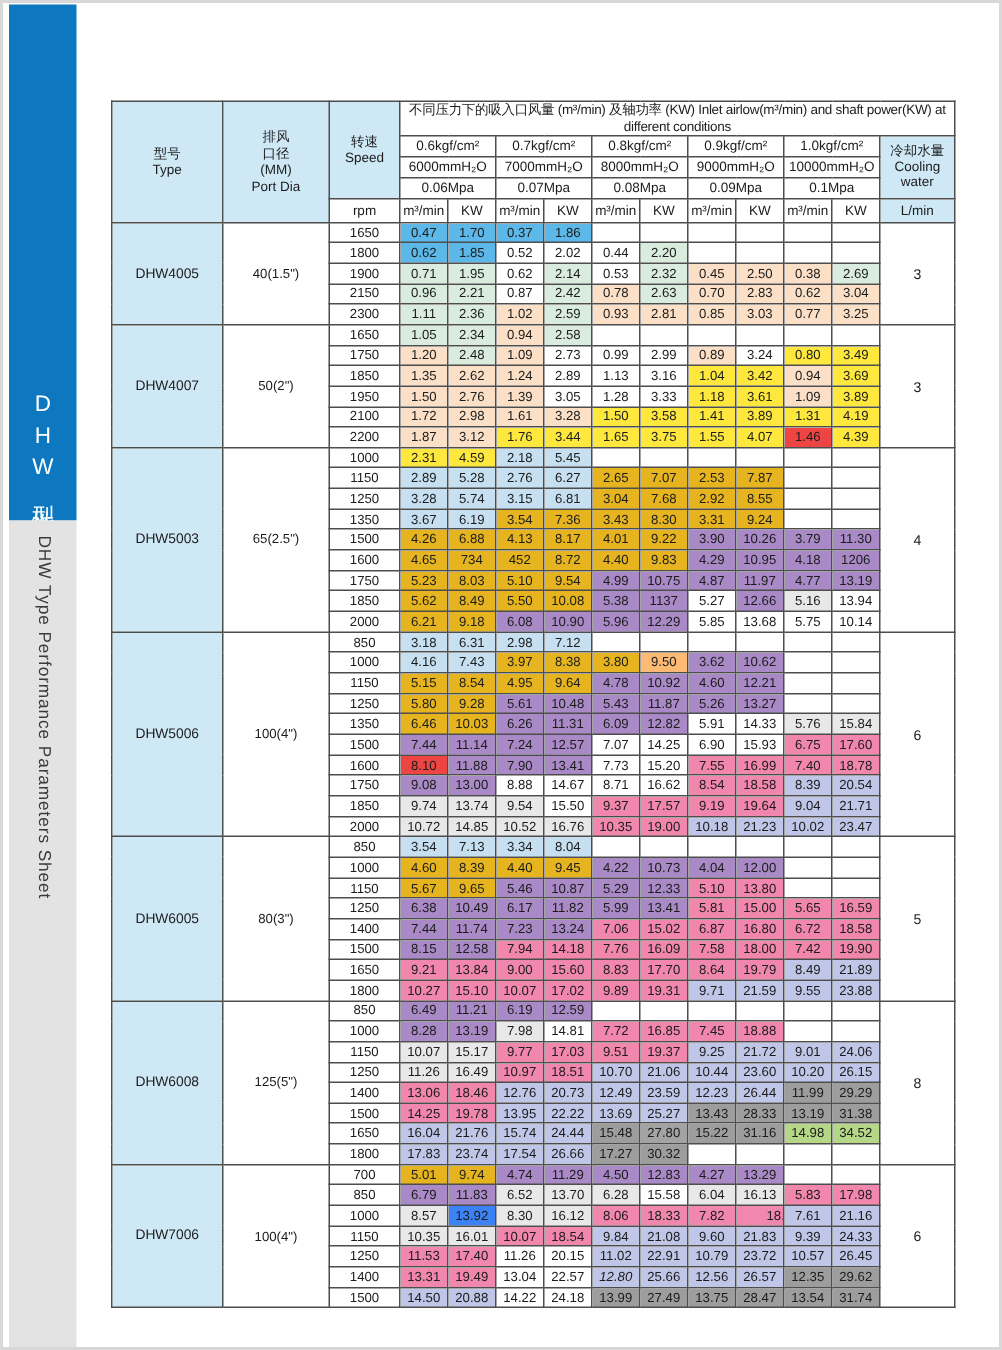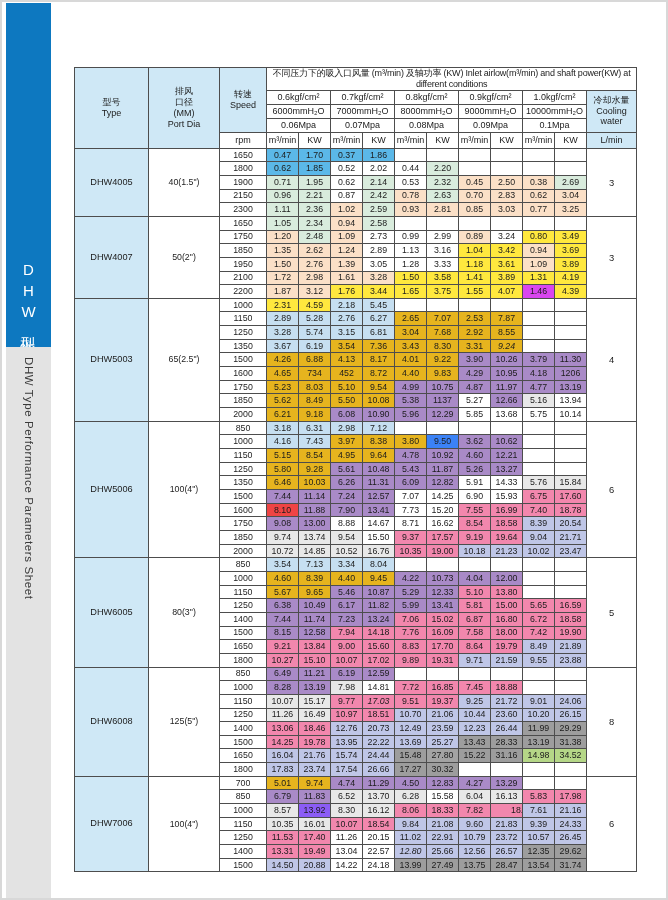--- a/index.html
+++ b/index.html
@@ -264,21 +264,21 @@
         <tr>
           <td>2200</td>
           <td style="background: rgb(251, 224, 199);">1.87</td>
           <td style="background: rgb(251, 224, 199);">3.12</td>
           <td style="background: rgb(255, 232, 62);">1.76</td>
           <td style="background: rgb(255, 232, 62);">3.44</td>
           <td style="background: rgb(255, 232, 62);">1.65</td>
           <td style="background: rgb(255, 232, 62);">3.75</td>
           <td style="background: rgb(255, 232, 62);">1.55</td>
           <td style="background: rgb(255, 232, 62);">4.07</td>
-          <td style="background: #d946ef;">1.46</td>
+          <td style="background: #ef4444;">1.46</td>
           <td style="background: rgb(255, 232, 62);">4.39</td>
         </tr>
         <tr>
           <td rowspan="9" class="cell-model" style="background: rgb(207, 232, 246);">DHW5003</td>
           <td rowspan="9" class="cell-port">65(2.5")</td>
           <td>1000</td>
           <td style="background: rgb(255, 232, 62);">2.31</td>
           <td style="background: rgb(255, 232, 62);">4.59</td>
           <td style="background: rgb(198, 223, 241);">2.18</td>
           <td style="background: rgb(198, 223, 241);">5.45</td>
@@ -318,21 +318,21 @@
         </tr>
         <tr>
           <td>1350</td>
           <td style="background: rgb(198, 223, 241);">3.67</td>
           <td style="background: rgb(198, 223, 241);">6.19</td>
           <td style="background: rgb(230, 180, 30);">3.54</td>
           <td style="background: rgb(230, 180, 30);">7.36</td>
           <td style="background: rgb(230, 180, 30);">3.43</td>
           <td style="background: rgb(230, 180, 30);">8.30</td>
           <td style="background: rgb(230, 180, 30);">3.31</td>
-          <td style="background: rgb(230, 180, 30); font-style: italic;">9.24</td>
+          <td style="background: rgb(230, 180, 30);">9.24</td>
           <td></td>
           <td></td>
         </tr>
         <tr>
           <td>1500</td>
           <td style="background: rgb(230, 180, 30);">4.26</td>
           <td style="background: rgb(230, 180, 30);">6.88</td>
           <td style="background: rgb(230, 180, 30);">4.13</td>
           <td style="background: rgb(230, 180, 30);">8.17</td>
           <td style="background: rgb(230, 180, 30);">4.01</td>
@@ -410,21 +410,21 @@
           <td></td>
           <td rowspan="10" class="cell-cooling">6</td>
         </tr>
         <tr>
           <td>1000</td>
           <td style="background: rgb(198, 223, 241);">4.16</td>
           <td style="background: rgb(198, 223, 241);">7.43</td>
           <td style="background: rgb(230, 180, 30);">3.97</td>
           <td style="background: rgb(230, 180, 30);">8.38</td>
           <td style="background: rgb(230, 180, 30);">3.80</td>
-          <td style="background: #3b82f6;">9.50</td>
+          <td style="background: #fdba74;">9.50</td>
           <td style="background: rgb(169, 138, 199);">3.62</td>
           <td style="background: rgb(169, 138, 199);">10.62</td>
           <td></td>
           <td></td>
         </tr>
         <tr>
           <td>1150</td>
           <td style="background: rgb(230, 180, 30);">5.15</td>
           <td style="background: rgb(230, 180, 30);">8.54</td>
           <td style="background: rgb(230, 180, 30);">4.95</td>
@@ -661,21 +661,21 @@
           <td style="background: rgb(242, 135, 173);">7.45</td>
           <td style="background: rgb(242, 135, 173);">18.88</td>
           <td></td>
           <td></td>
         </tr>
         <tr>
           <td>1150</td>
           <td style="background: rgb(232, 232, 232);">10.07</td>
           <td style="background: rgb(232, 232, 232);">15.17</td>
           <td style="background: rgb(242, 135, 173);">9.77</td>
-          <td style="background: rgb(242, 135, 173); font-style: italic;">17.03</td>
+          <td style="background: rgb(242, 135, 173);">17.03</td>
           <td style="background: rgb(242, 135, 173);">9.51</td>
           <td style="background: rgb(242, 135, 173);">19.37</td>
           <td style="background: rgb(191, 198, 231);">9.25</td>
           <td style="background: rgb(191, 198, 231);">21.72</td>
           <td style="background: rgb(191, 198, 231);">9.01</td>
           <td style="background: rgb(191, 198, 231);">24.06</td>
         </tr>
         <tr>
           <td>1250</td>
           <td style="background: rgb(232, 232, 232);">11.26</td>
@@ -766,21 +766,21 @@
           <td style="background: rgb(232, 232, 232);">6.28</td>
           <td>15.58</td>
           <td style="background: rgb(232, 232, 232);">6.04</td>
           <td style="background: rgb(232, 232, 232);">16.13</td>
           <td style="background: rgb(242, 135, 173);">5.83</td>
           <td style="background: rgb(242, 135, 173);">17.98</td>
         </tr>
         <tr>
           <td>1000</td>
           <td style="background: rgb(232, 232, 232);">8.57</td>
-          <td style="background: #8b5cf6; margin-left: 48px;">13.92</td>
+          <td style="background: #3b82f6; margin-left: 48px;">13.92</td>
           <td style="background: rgb(232, 232, 232);">8.30</td>
           <td style="background: rgb(232, 232, 232);">16.12</td>
           <td style="background: rgb(242, 135, 173);">8.06</td>
           <td style="background: rgb(242, 135, 173);">18.33</td>
           <td style="background: rgb(242, 135, 173);">7.82</td>
           <td style="background: rgb(242, 135, 173); padding-left: 20px;">18.98</td>
           <td style="background: rgb(191, 198, 231);">7.61</td>
           <td style="background: rgb(191, 198, 231);">21.16</td>
         </tr>
         <tr>

